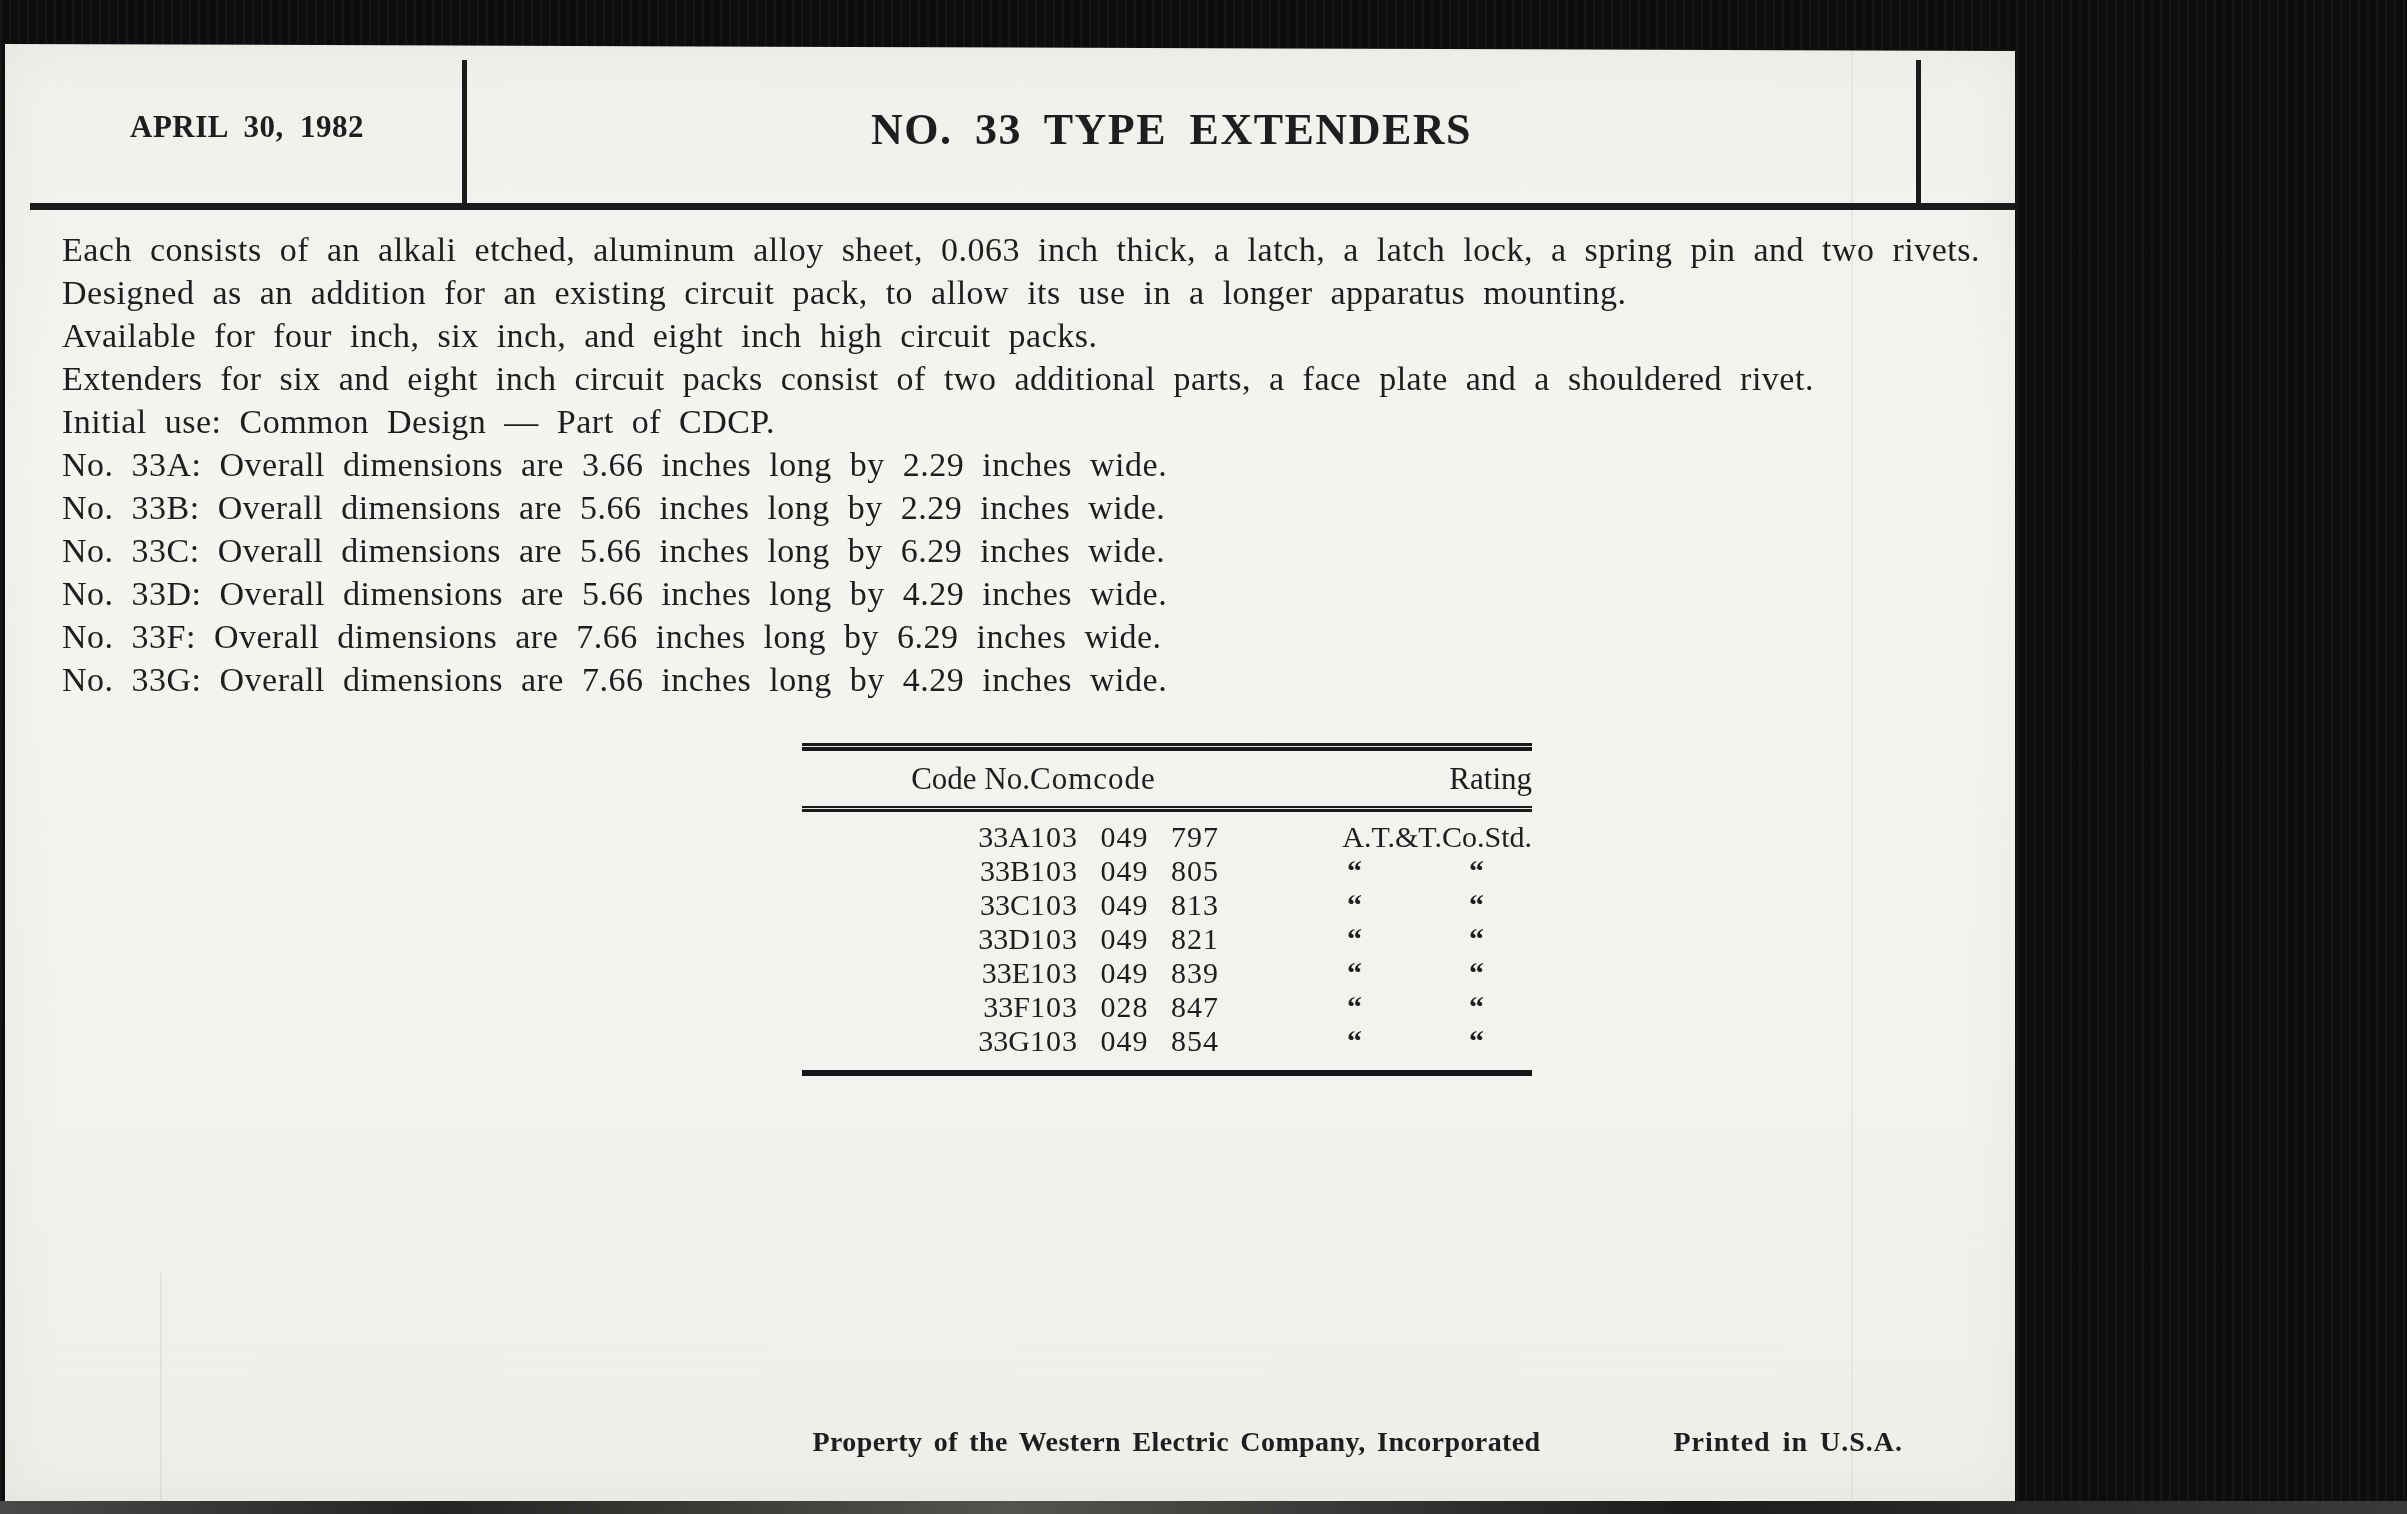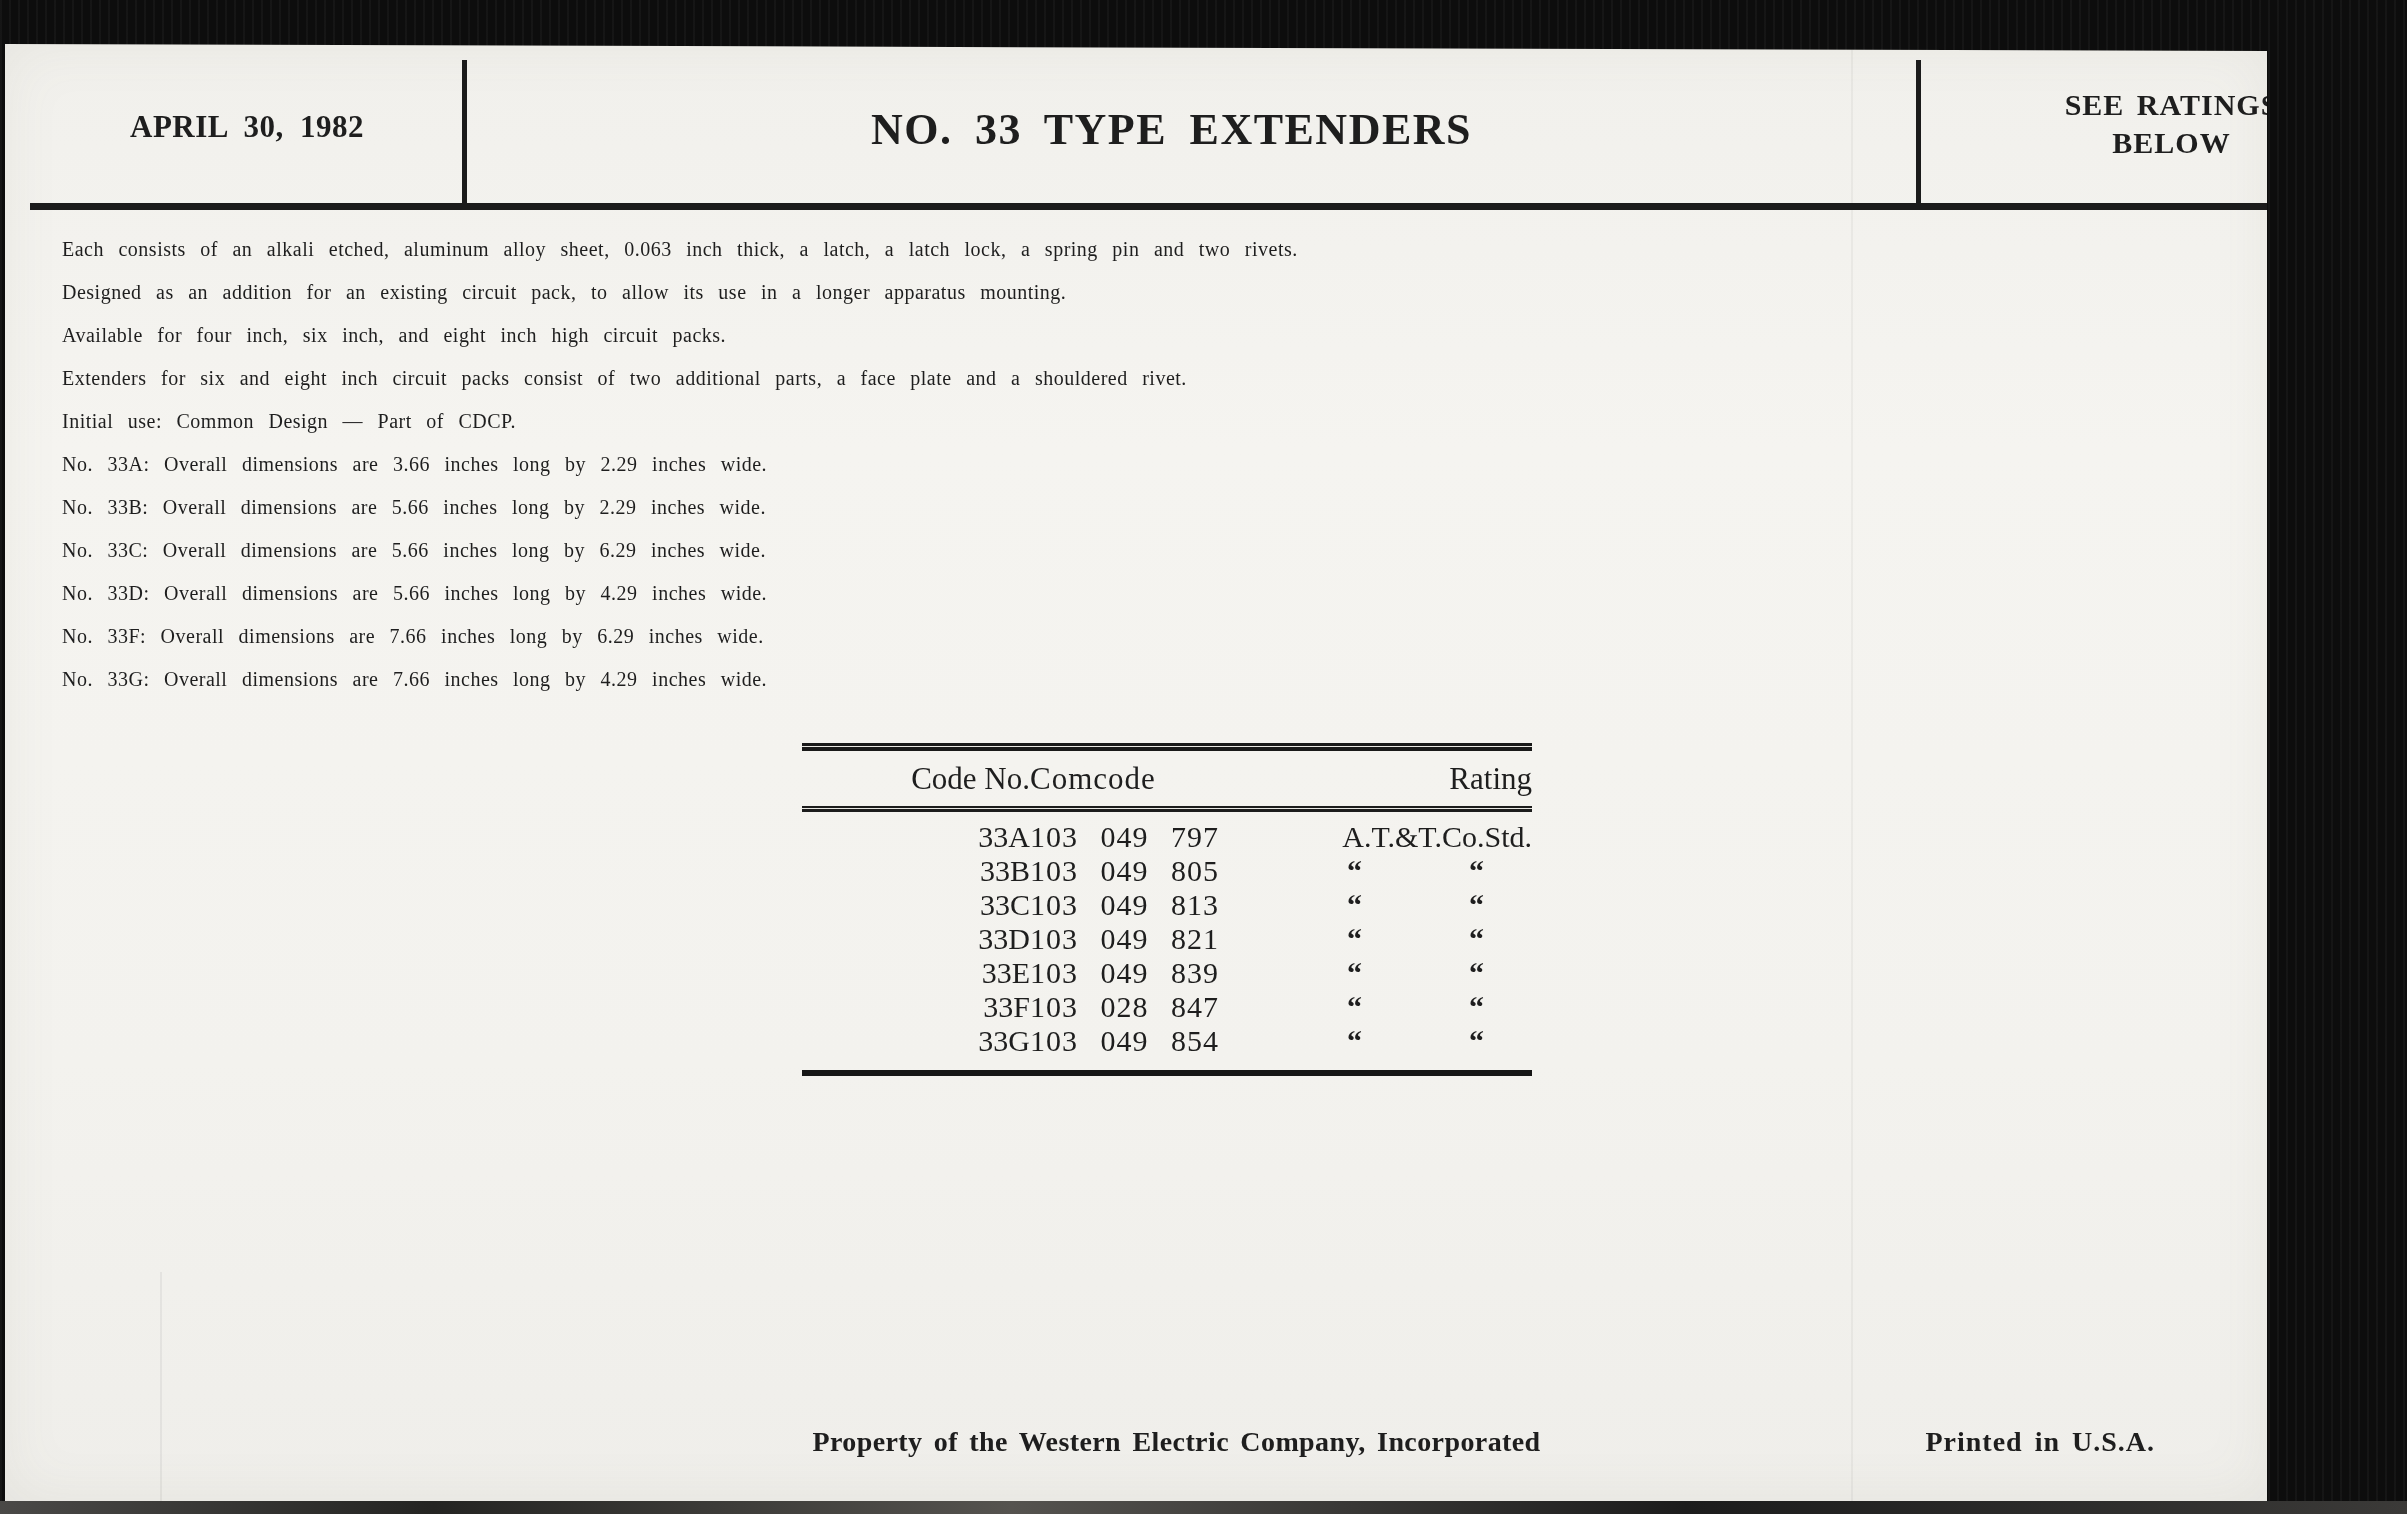--- a/index.html
+++ b/index.html
@@ -15,21 +15,21 @@
   .frame-texture{
     position:absolute;inset:0;
     background:repeating-linear-gradient(90deg, rgba(255,255,255,0.035) 0 2px, transparent 2px 9px);
     pointer-events:none;
   }
   .bottom-strip{
     position:absolute;left:0;right:0;top:1501px;height:14px;
     background:linear-gradient(90deg,#4a4947,#242422 18%,#55534f 42%,#1c1c1c 70%,#3b3a38);
   }
   .page{
-    position:absolute;left:5px;top:44px;width:2262px;height:1457px;
+    position:absolute;left:5px;top:44px;width:2010px;height:1457px;
     background:linear-gradient(180deg,#f1f0ec,#f5f4f0 28%,#f3f2ee 70%,#efeeea);
     clip-path:polygon(0 0, 100% 7px, 100% 100%, 0 100%);
     box-shadow:inset 0 0 59px rgba(120,110,90,0.08);
   }
   .crease{position:absolute;background:rgba(0,0,0,0.05);width:2px;}
   .crease.c1{left:1846px;top:0;height:1457px;background:rgba(0,0,0,0.04);}
   .crease.c2{left:155px;top:1228px;height:230px;}
 
   
   .hdr-date{
@@ -51,21 +51,21 @@
     letter-spacing:1px;word-spacing:4px;padding-left:19px;
   }
   .hdr-rule{
     position:absolute;left:25px;top:159px;width:2348px;height:7px;
     background:#1b1b1b;
   }
 
   
   .body-text{
     position:absolute;left:57px;top:184px;
-    font-size:20px;line-height:43px;
+    font-size:34px;line-height:43px;
     letter-spacing:0.5px;word-spacing:9px;
     white-space:nowrap;
   }
   .body-line{height:43px;}
 
   
   .spec-table{
     position:absolute;left:797px;top:699px;width:730px;
   }
   .rule-double{

